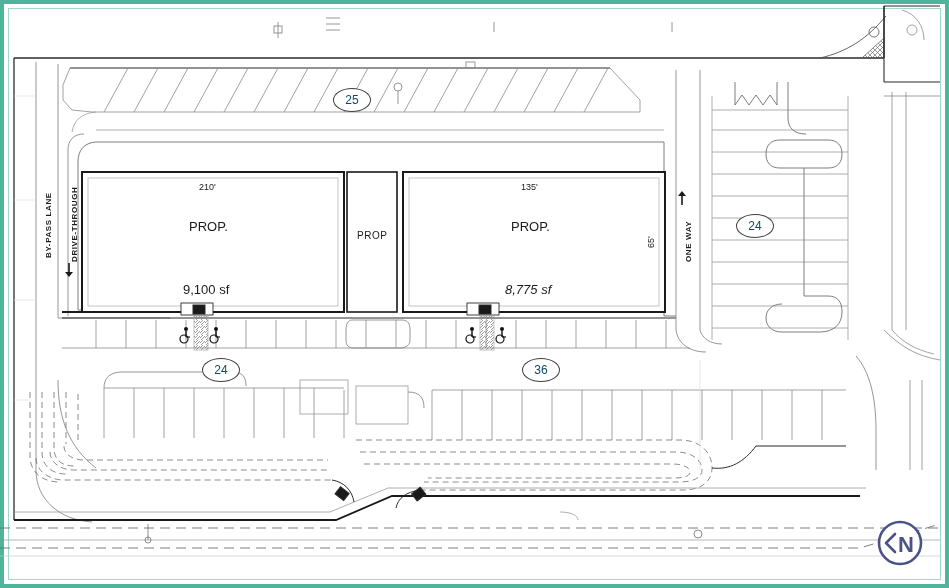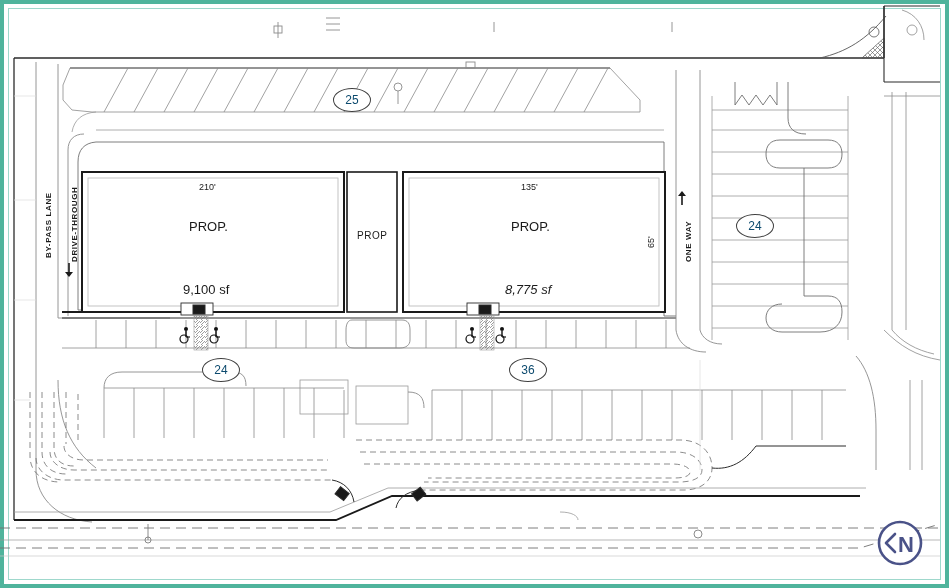--- a/index.html
+++ b/index.html
@@ -355,21 +355,21 @@
 </svg>
 
 <div class="lbl oneway nolabel" style="left:684px;top:262px;transform:rotate(-90deg);">ONE WAY</div>
 <svg style="position:absolute;left:676px;top:190px;width:12px;height:16px;" viewBox="0 0 12 16">
   <path d="M6,15 L6,4" stroke="#1a1a1a" stroke-width="1.6"></path>
   <path d="M2,6 L6,1 L10,6 Z" fill="#1a1a1a"></path>
 </svg>
 
 <div class="bub nolabel" style="left:333px;top:88px;">25</div>
 <div class="bub nolabel" style="left:202px;top:358px;">24</div>
-<div class="bub nolabel" style="left:509px;top:358px;">36</div>
+<div class="bub nolabel" style="left:522px;top:358px;">36</div>
 <div class="bub nolabel" style="left:736px;top:214px;">24</div>
 
 <svg style="position:absolute;left:178px;top:326px;width:14px;height:18px;" viewBox="0 0 14 18">
   <circle cx="8" cy="3" r="2" fill="#111"></circle>
   <path d="M8,5 L8,11" stroke="#111" stroke-width="1.4"></path>
   <path d="M8,11 L12,11" stroke="#111" stroke-width="1.2"></path>
   <circle cx="6" cy="13" r="4" fill="none" stroke="#111" stroke-width="1.2"></circle>
 </svg>
 <svg style="position:absolute;left:208px;top:326px;width:14px;height:18px;" viewBox="0 0 14 18">
   <circle cx="8" cy="3" r="2" fill="#111"></circle>

